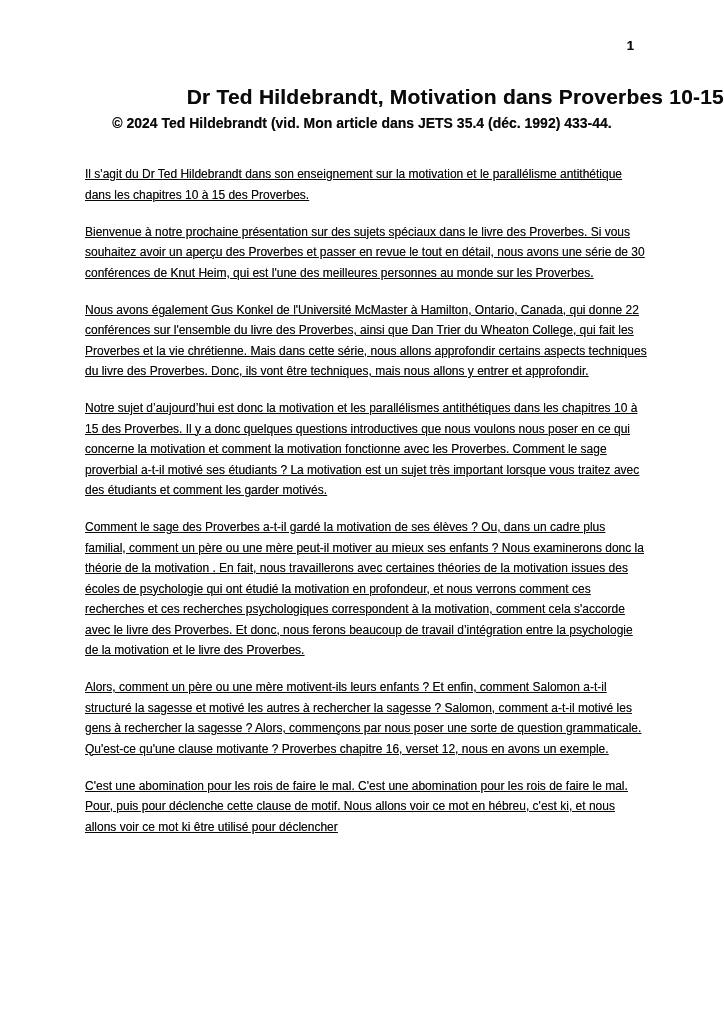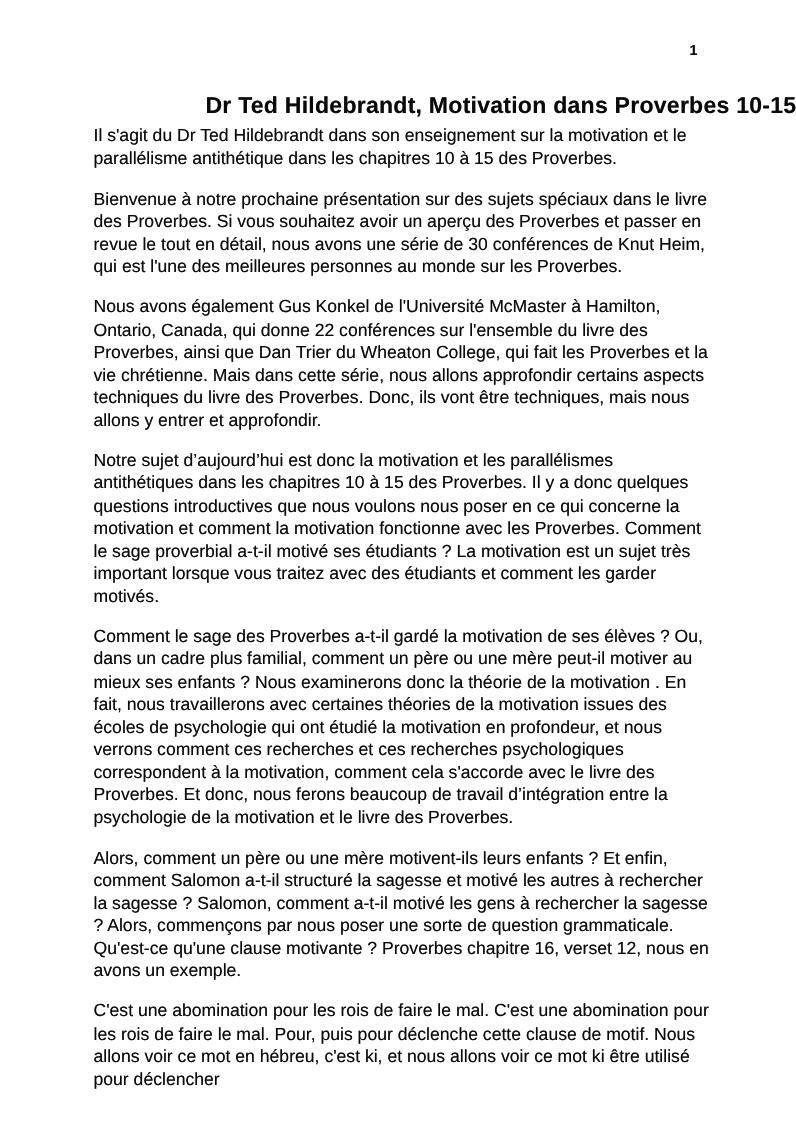--- a/index.html
+++ b/index.html
@@ -35,38 +35,40 @@
     letter-spacing: 0.2px;
   }
   .doc-subtitle {
     margin: 4px 0 0 0;
     text-align: center;
     font-size: 14px;
     line-height: 18px;
     font-weight: 700;
   }
   .doc-body {
-    margin: 4px 0 0 85px;
+    margin: 32px 0 0 85px;
     width: 562px;
-    font-size: 16px;
+    font-size: 12px;
     line-height: 20.5px;
+    text-decoration: underline;
   }
   .doc-body p {
     margin: 0 0 16.5px 0;
   }
 </style>
 </head>
 <body>
 
 <div class="page">
 
   <div class="page-number">1</div>
 
   <h1 class="doc-title">Dr Ted Hildebrandt, Motivation dans Proverbes 10-15</h1>
 
+  <div class="doc-subtitle">© 2024 Ted Hildebrandt (vid. Mon article dans JETS 35.4 (déc. 1992) 433-44.</div>
 
   <div class="doc-body">
     <p>Il s'agit du Dr Ted Hildebrandt dans son enseignement sur la motivation et le parallélisme antithétique dans les chapitres 10 à 15 des Proverbes.</p>
     <p>Bienvenue à notre prochaine présentation sur des sujets spéciaux dans le livre des Proverbes. Si vous souhaitez avoir un aperçu des Proverbes et passer en revue le tout en détail, nous avons une série de 30 conférences de Knut Heim, qui est l'une des meilleures personnes au monde sur les Proverbes.</p>
     <p>Nous avons également Gus Konkel de l'Université McMaster à Hamilton, Ontario, Canada, qui donne 22 conférences sur l'ensemble du livre des Proverbes, ainsi que Dan Trier du Wheaton College, qui fait les Proverbes et la vie chrétienne. Mais dans cette série, nous allons approfondir certains aspects techniques du livre des Proverbes. Donc, ils vont être techniques, mais nous allons y entrer et approfondir.</p>
     <p>Notre sujet d’aujourd’hui est donc la motivation et les parallélismes antithétiques dans les chapitres 10 à 15 des Proverbes. Il y a donc quelques questions introductives que nous voulons nous poser en ce qui concerne la motivation et comment la motivation fonctionne avec les Proverbes. Comment le sage proverbial a-t-il motivé ses étudiants ? La motivation est un sujet très important lorsque vous traitez avec des étudiants et comment les garder motivés.</p>
     <p>Comment le sage des Proverbes a-t-il gardé la motivation de ses élèves ? Ou, dans un cadre plus familial, comment un père ou une mère peut-il motiver au mieux ses enfants ? Nous examinerons donc la théorie de la motivation . En fait, nous travaillerons avec certaines théories de la motivation issues des écoles de psychologie qui ont étudié la motivation en profondeur, et nous verrons comment ces recherches et ces recherches psychologiques correspondent à la motivation, comment cela s'accorde avec le livre des Proverbes. Et donc, nous ferons beaucoup de travail d’intégration entre la psychologie de la motivation et le livre des Proverbes.</p>
     <p>Alors, comment un père ou une mère motivent-ils leurs enfants ? Et enfin, comment Salomon a-t-il structuré la sagesse et motivé les autres à rechercher la sagesse ? Salomon, comment a-t-il motivé les gens à rechercher la sagesse ? Alors, commençons par nous poser une sorte de question grammaticale. Qu'est-ce qu'une clause motivante ? Proverbes chapitre 16, verset 12, nous en avons un exemple.</p>
     <p>C'est une abomination pour les rois de faire le mal. C'est une abomination pour les rois de faire le mal. Pour, puis pour déclenche cette clause de motif. Nous allons voir ce mot en hébreu, c'est ki, et nous allons voir ce mot ki être utilisé pour déclencher</p>
   </div>

